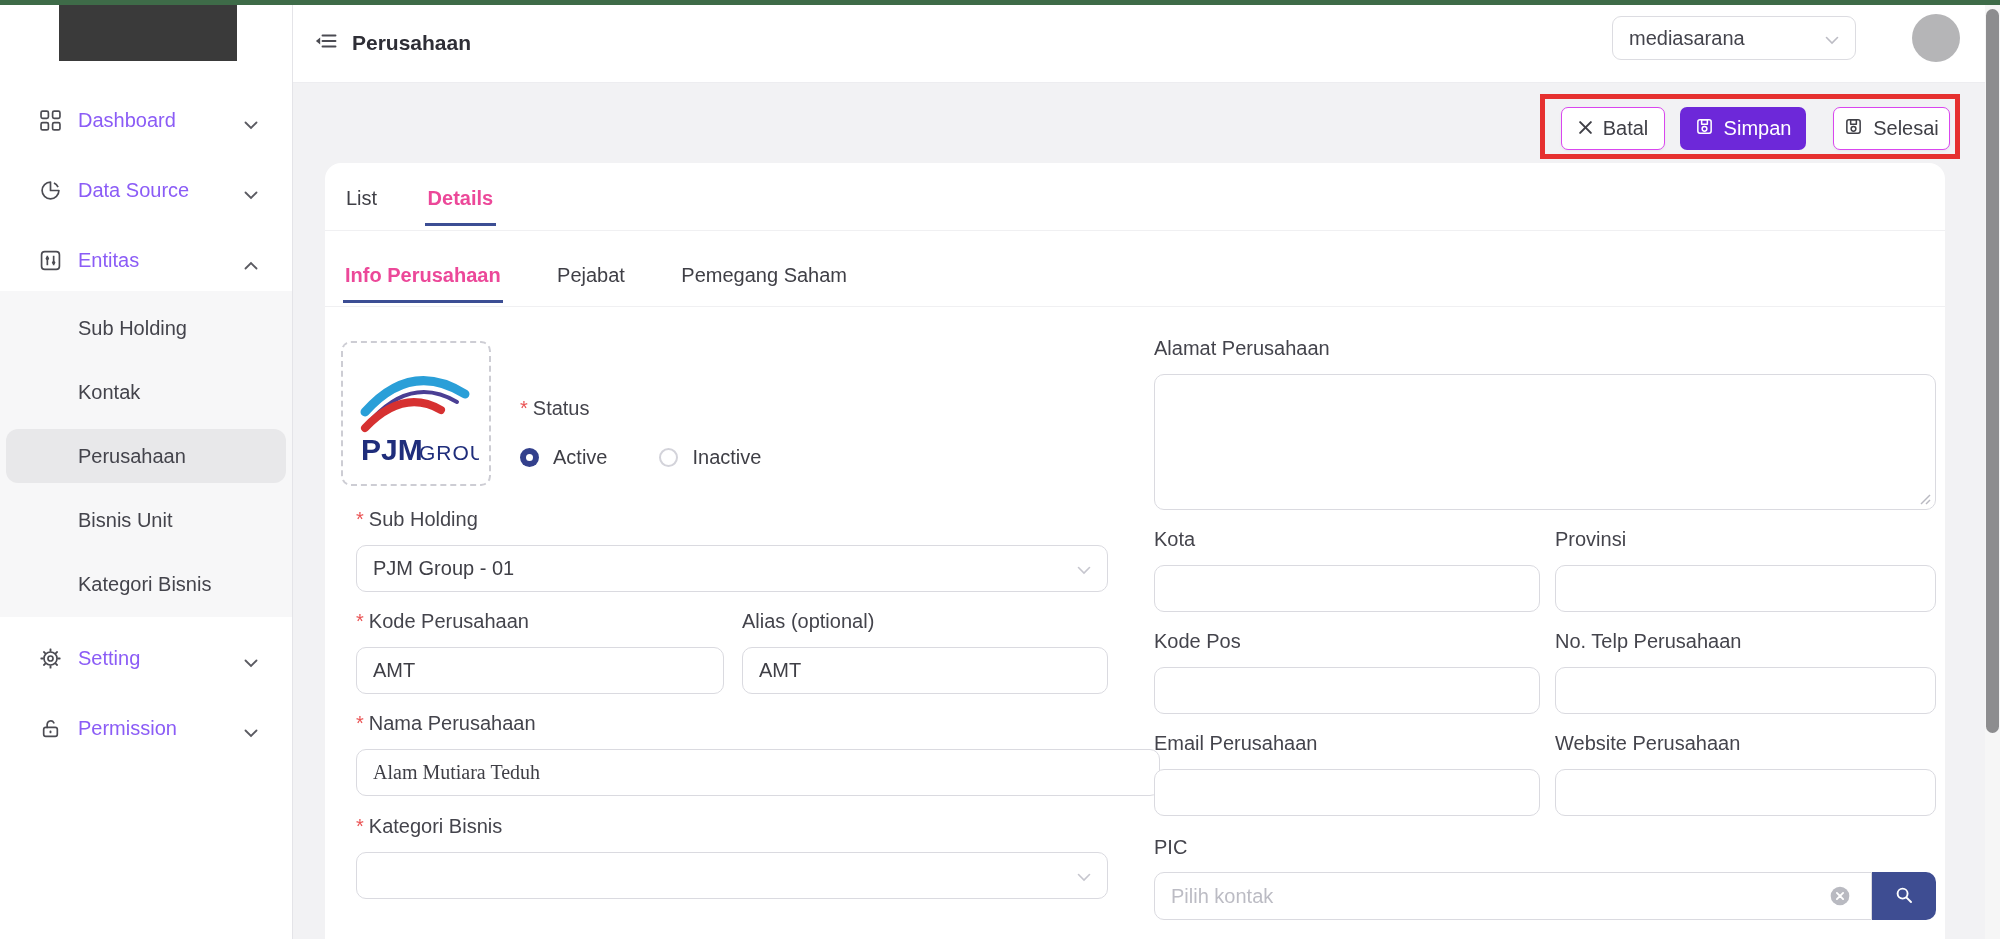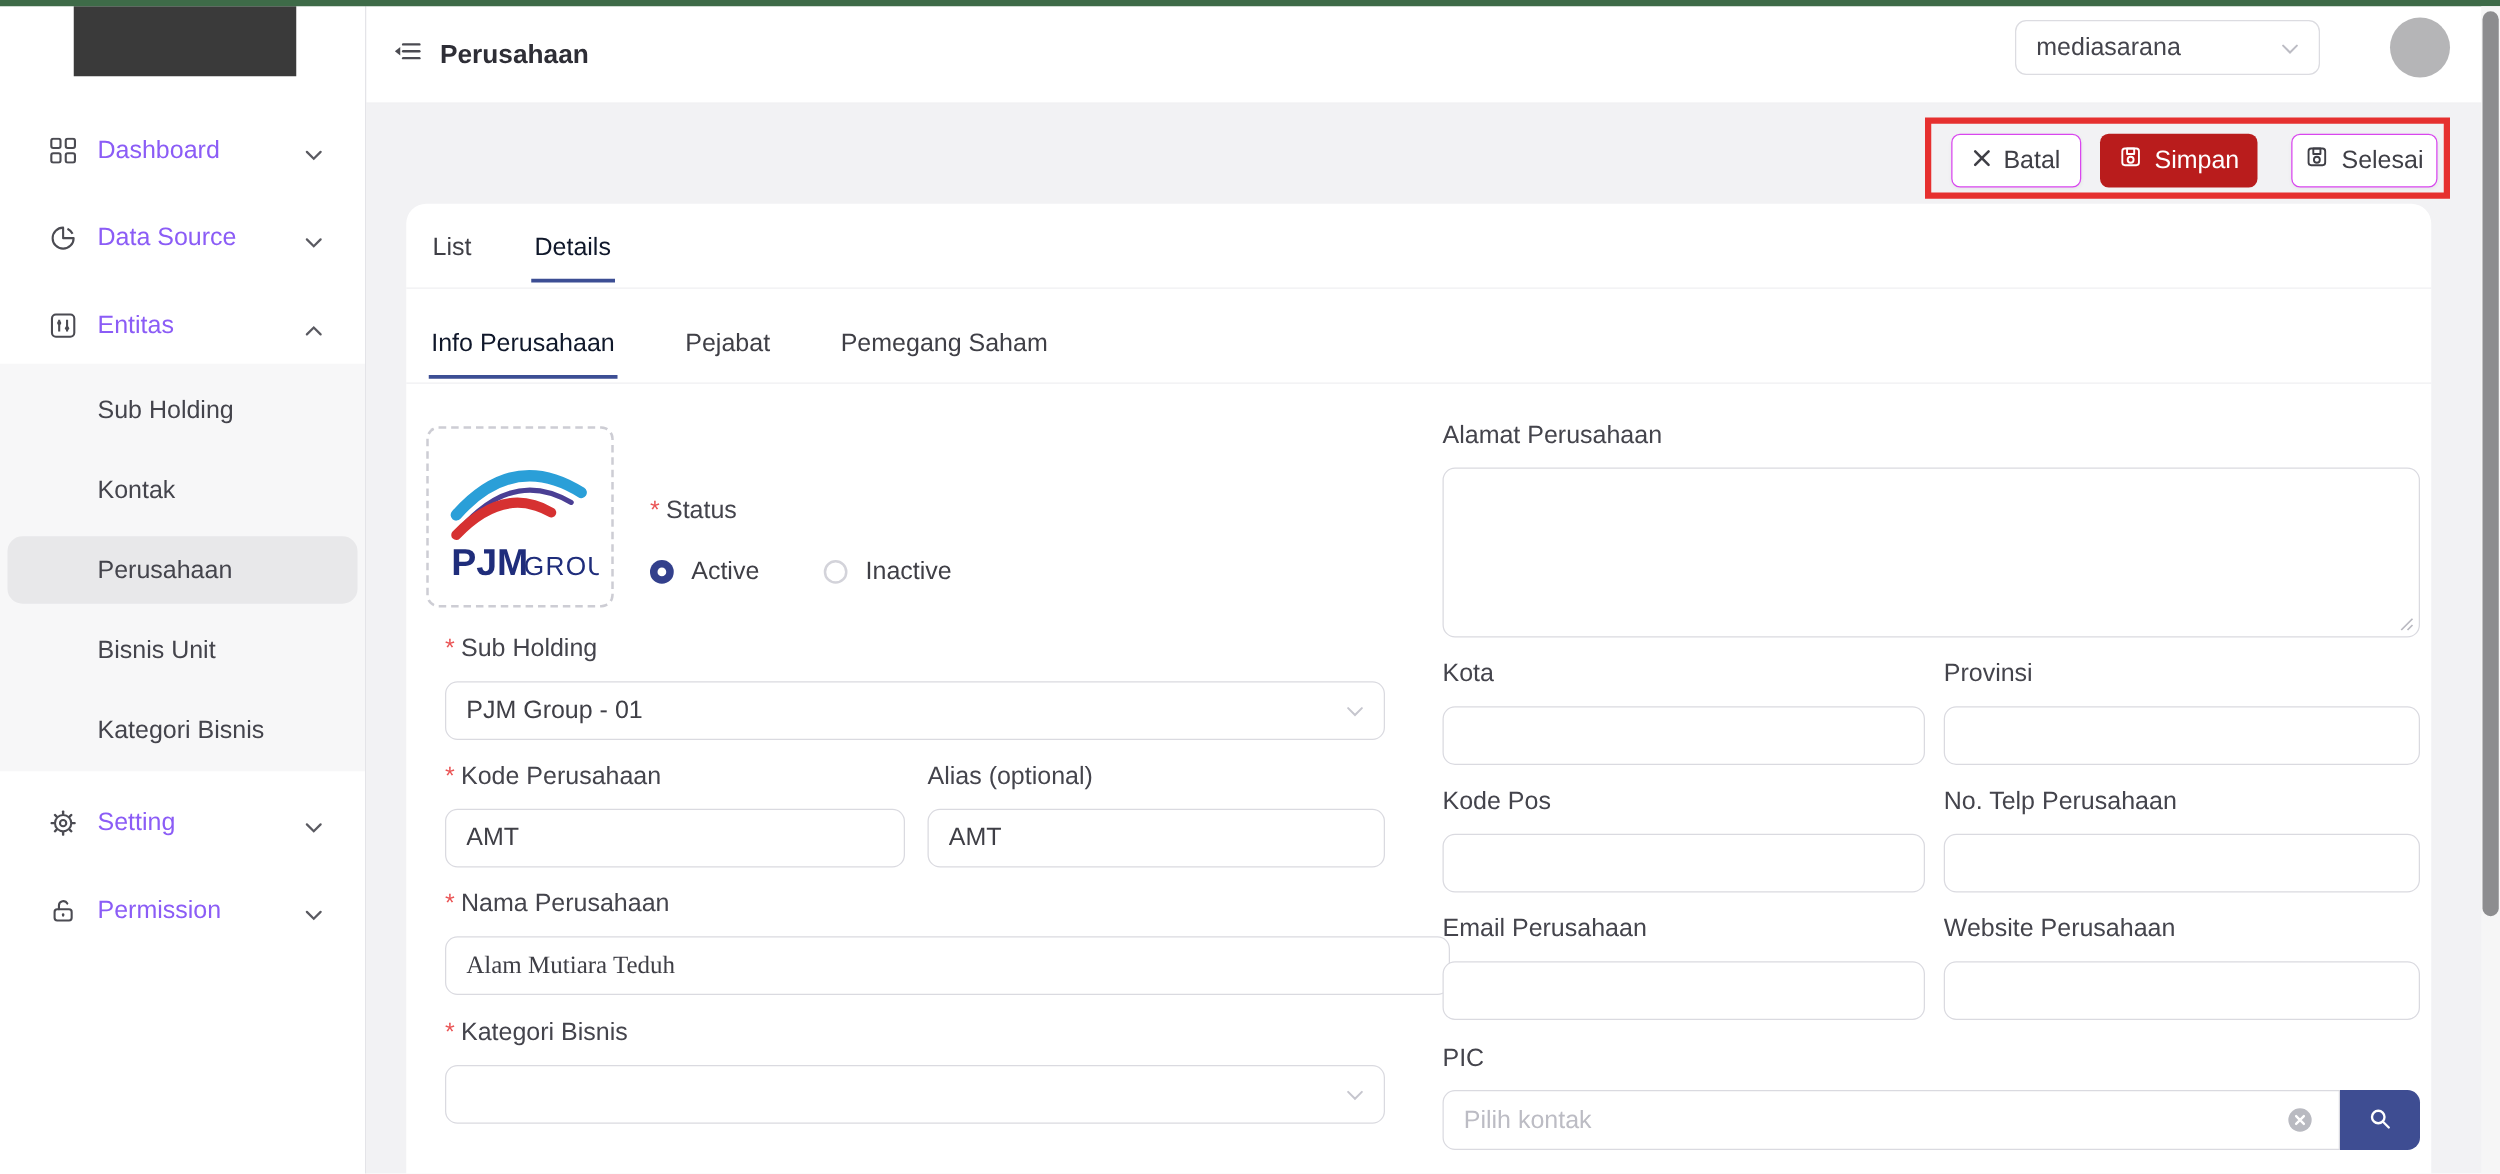--- a/index.html
+++ b/index.html
@@ -28,28 +28,28 @@
           border-radius:9px;display:flex;align-items:center;justify-content:space-between;
           padding:0 16px;box-sizing:border-box;font-size:20px;color:#44444c;cursor:pointer;background:#fff;}
   .avatar{position:absolute;left:1619px;top:9px;width:48px;height:48px;border-radius:50%;background:#b5b5b7;}
   
   .content{position:absolute;left:293px;top:82px;width:1707px;height:857px;background:#f2f2f4;}
   .annotation{position:absolute;left:1247px;top:12px;width:420px;height:65px;border:5px solid #e6302f;
               box-sizing:border-box;z-index:30;pointer-events:none;}
   .btn{position:absolute;top:25px;height:43px;border-radius:7px;display:flex;align-items:center;
        justify-content:center;gap:10px;font-size:20px;cursor:pointer;box-sizing:border-box;z-index:20;}
   .btn.white{background:#fff;border:1px solid #d946ef;color:#3f3f46;box-shadow:0 1px 3px rgba(0,0,0,.05);}
-  .btn.green{background:#b91c1c;color:#fff;border:none;justify-content:center;}
+  .btn.green{background:#6d28d9;color:#fff;border:none;justify-content:center;}
   
   .card{position:absolute;left:32px;top:81px;width:1620px;height:776px;background:#fff;
         border-radius:16px 16px 0 0;}
   .tabs{position:absolute;left:0;top:0;width:100%;height:68px;border-bottom:1px solid #f0f0f2;
         box-sizing:border-box;padding:24px 0 0 18px;}
   .tab{display:inline-block;margin-right:40px;padding:0 3px 13px 3px;font-size:20px;color:#3f3f46;cursor:pointer;}
-  .tab.active,.subtab.active{color:#0f172a;font-weight:normal;border-bottom:3px solid #3c4e94;}
+  .tab.active,.subtab.active{color:#ec4899;font-weight:bold;border-bottom:3px solid #3c4e94;}
   .subtabs{position:absolute;left:0;top:68px;width:100%;height:76px;border-bottom:1px solid #f0f0f2;
            box-sizing:border-box;padding:33px 0 0 18px;}
   .subtab{display:inline-block;margin-right:48px;padding:0 2px 13px 2px;font-size:20px;color:#3f3f46;cursor:pointer;}
   
   .flabel{position:absolute;font-size:20px;color:#44444c;white-space:nowrap;}
   .req{color:#ea5455;margin-right:5px;}
   .tinput{position:absolute;height:47px;border:1px solid #dadae0;border-radius:10px;background:#fff;
           font-family:"Liberation Sans",sans-serif;font-size:20px;color:#3f3f46;padding:0 16px;
           box-sizing:border-box;outline:none;}
   .tinput::placeholder{color:#bcbcc4;}

